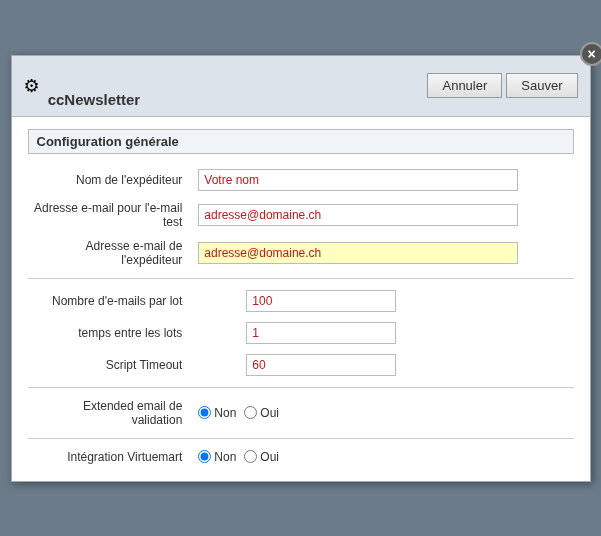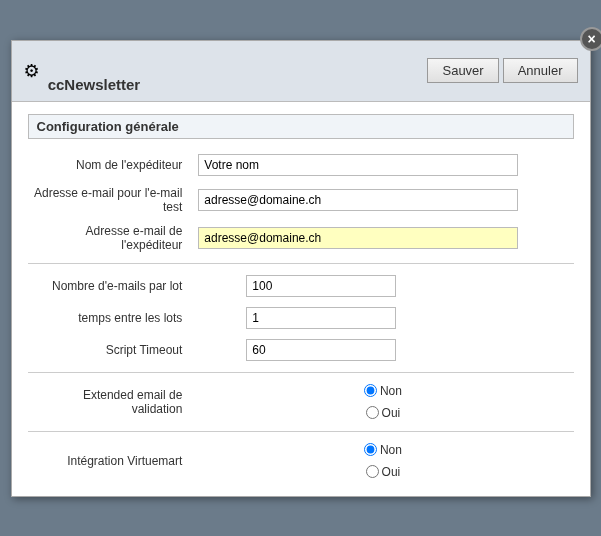--- a/index.html
+++ b/index.html
@@ -100,21 +100,21 @@
       padding-right: 10px;
     }
     .form-table .field-cell {
       width: 370px;
     }
     .form-input {
       width: 320px;
       padding: 3px 5px;
       border: 1px solid #bbb;
       font-size: 12px;
-      color: #000000;
+      color: #b91c1c;
       background: #fff;
     }
     .form-input.highlighted {
       background: #ffffc0;
     }
     .form-input.small {
       width: 150px;
       margin-left: 48px;
     }
     .divider-row td {
@@ -122,21 +122,20 @@
     }
     .divider-line {
       border: none;
       border-top: 1px solid #ccc;
       margin: 2px 0;
     }
     .radio-group {
       display: flex;
       align-items: center;
       gap: 8px;
-      flex-direction: column;
     }
     .radio-label {
       font-size: 12px;
       color: #333;
       display: flex;
       align-items: center;
       gap: 3px;
     }
     input[type="radio"] {
       cursor: pointer;
@@ -149,22 +148,22 @@
   <div class="close-btn">
     <span>×</span>
   </div>
 
   <div class="dialog-header">
     <div class="dialog-title-area">
       <span class="gear-icon">⚙</span>
       <span class="dialog-title">ccNewsletter</span>
     </div>
     <div class="header-buttons">
+      <button class="btn">Annuler</button>
       <button class="btn">Sauver</button>
-      <button class="btn">Annuler</button>
     </div>
   </div>
 
   <div class="dialog-body">
     <div class="section-title">Configuration générale</div>
 
     <table class="form-table">
       <tbody>
           <tr>
         <td class="label-cell">Nom de l'expéditeur</td>

